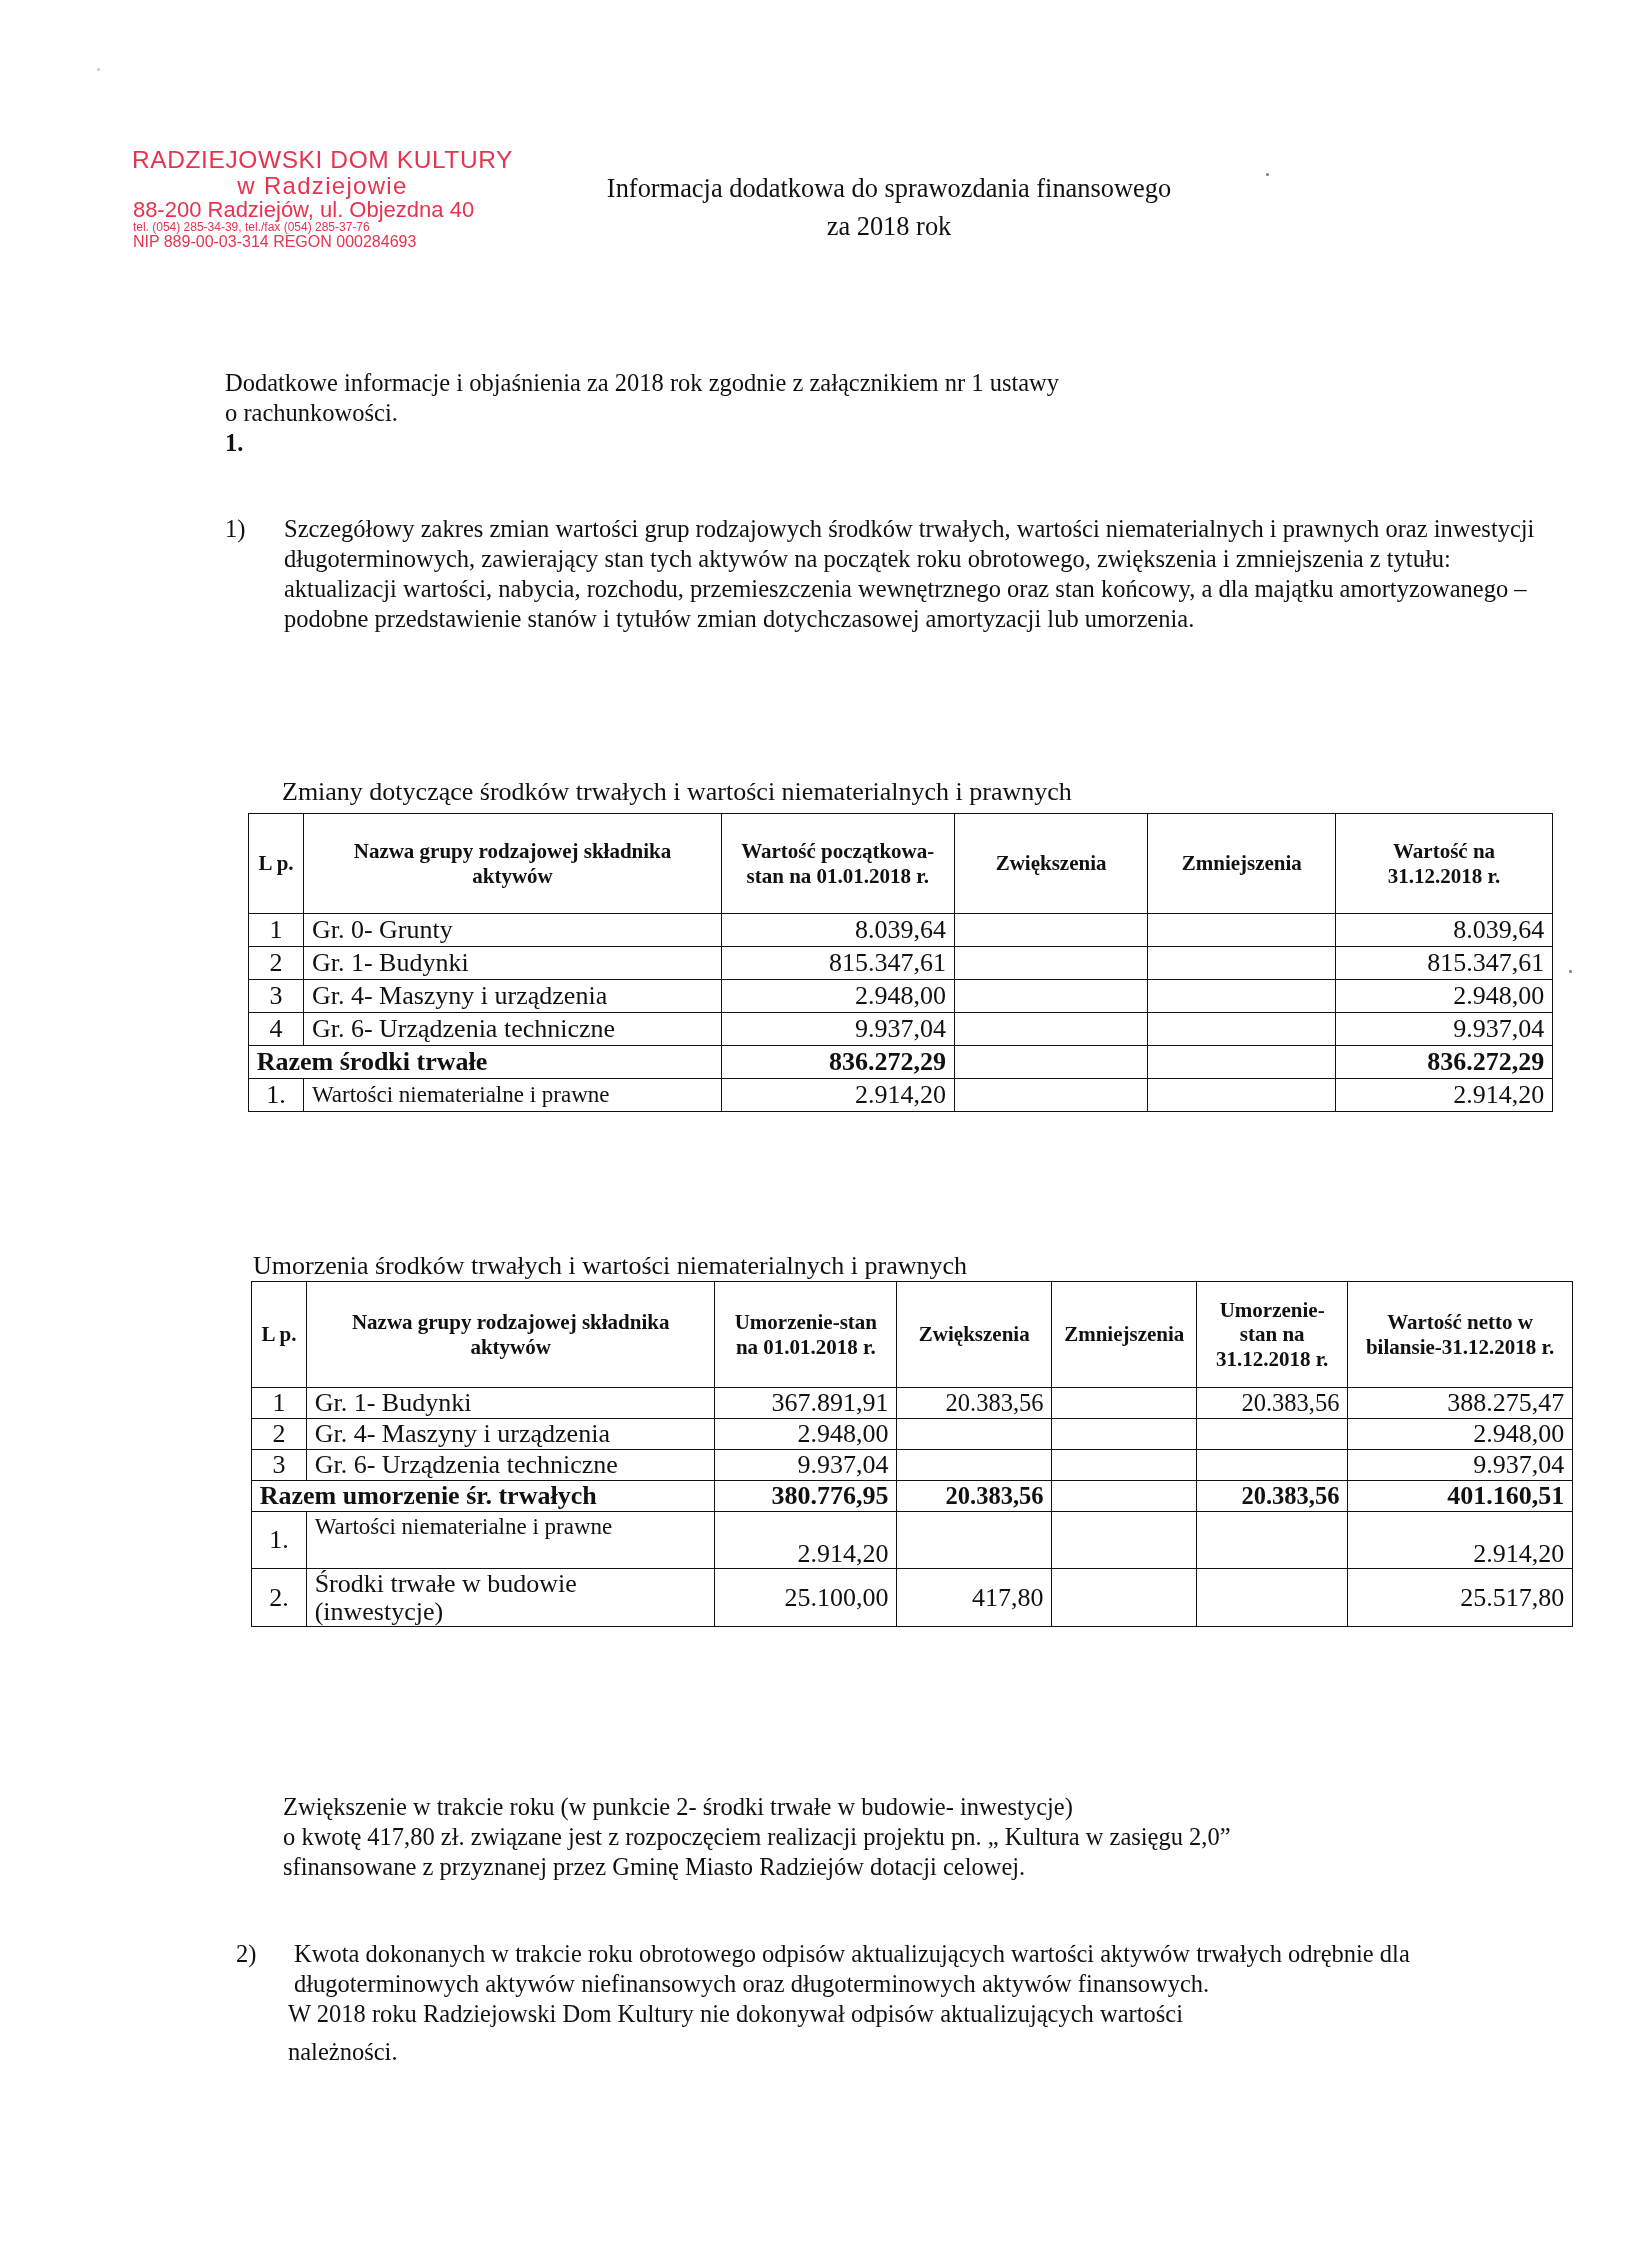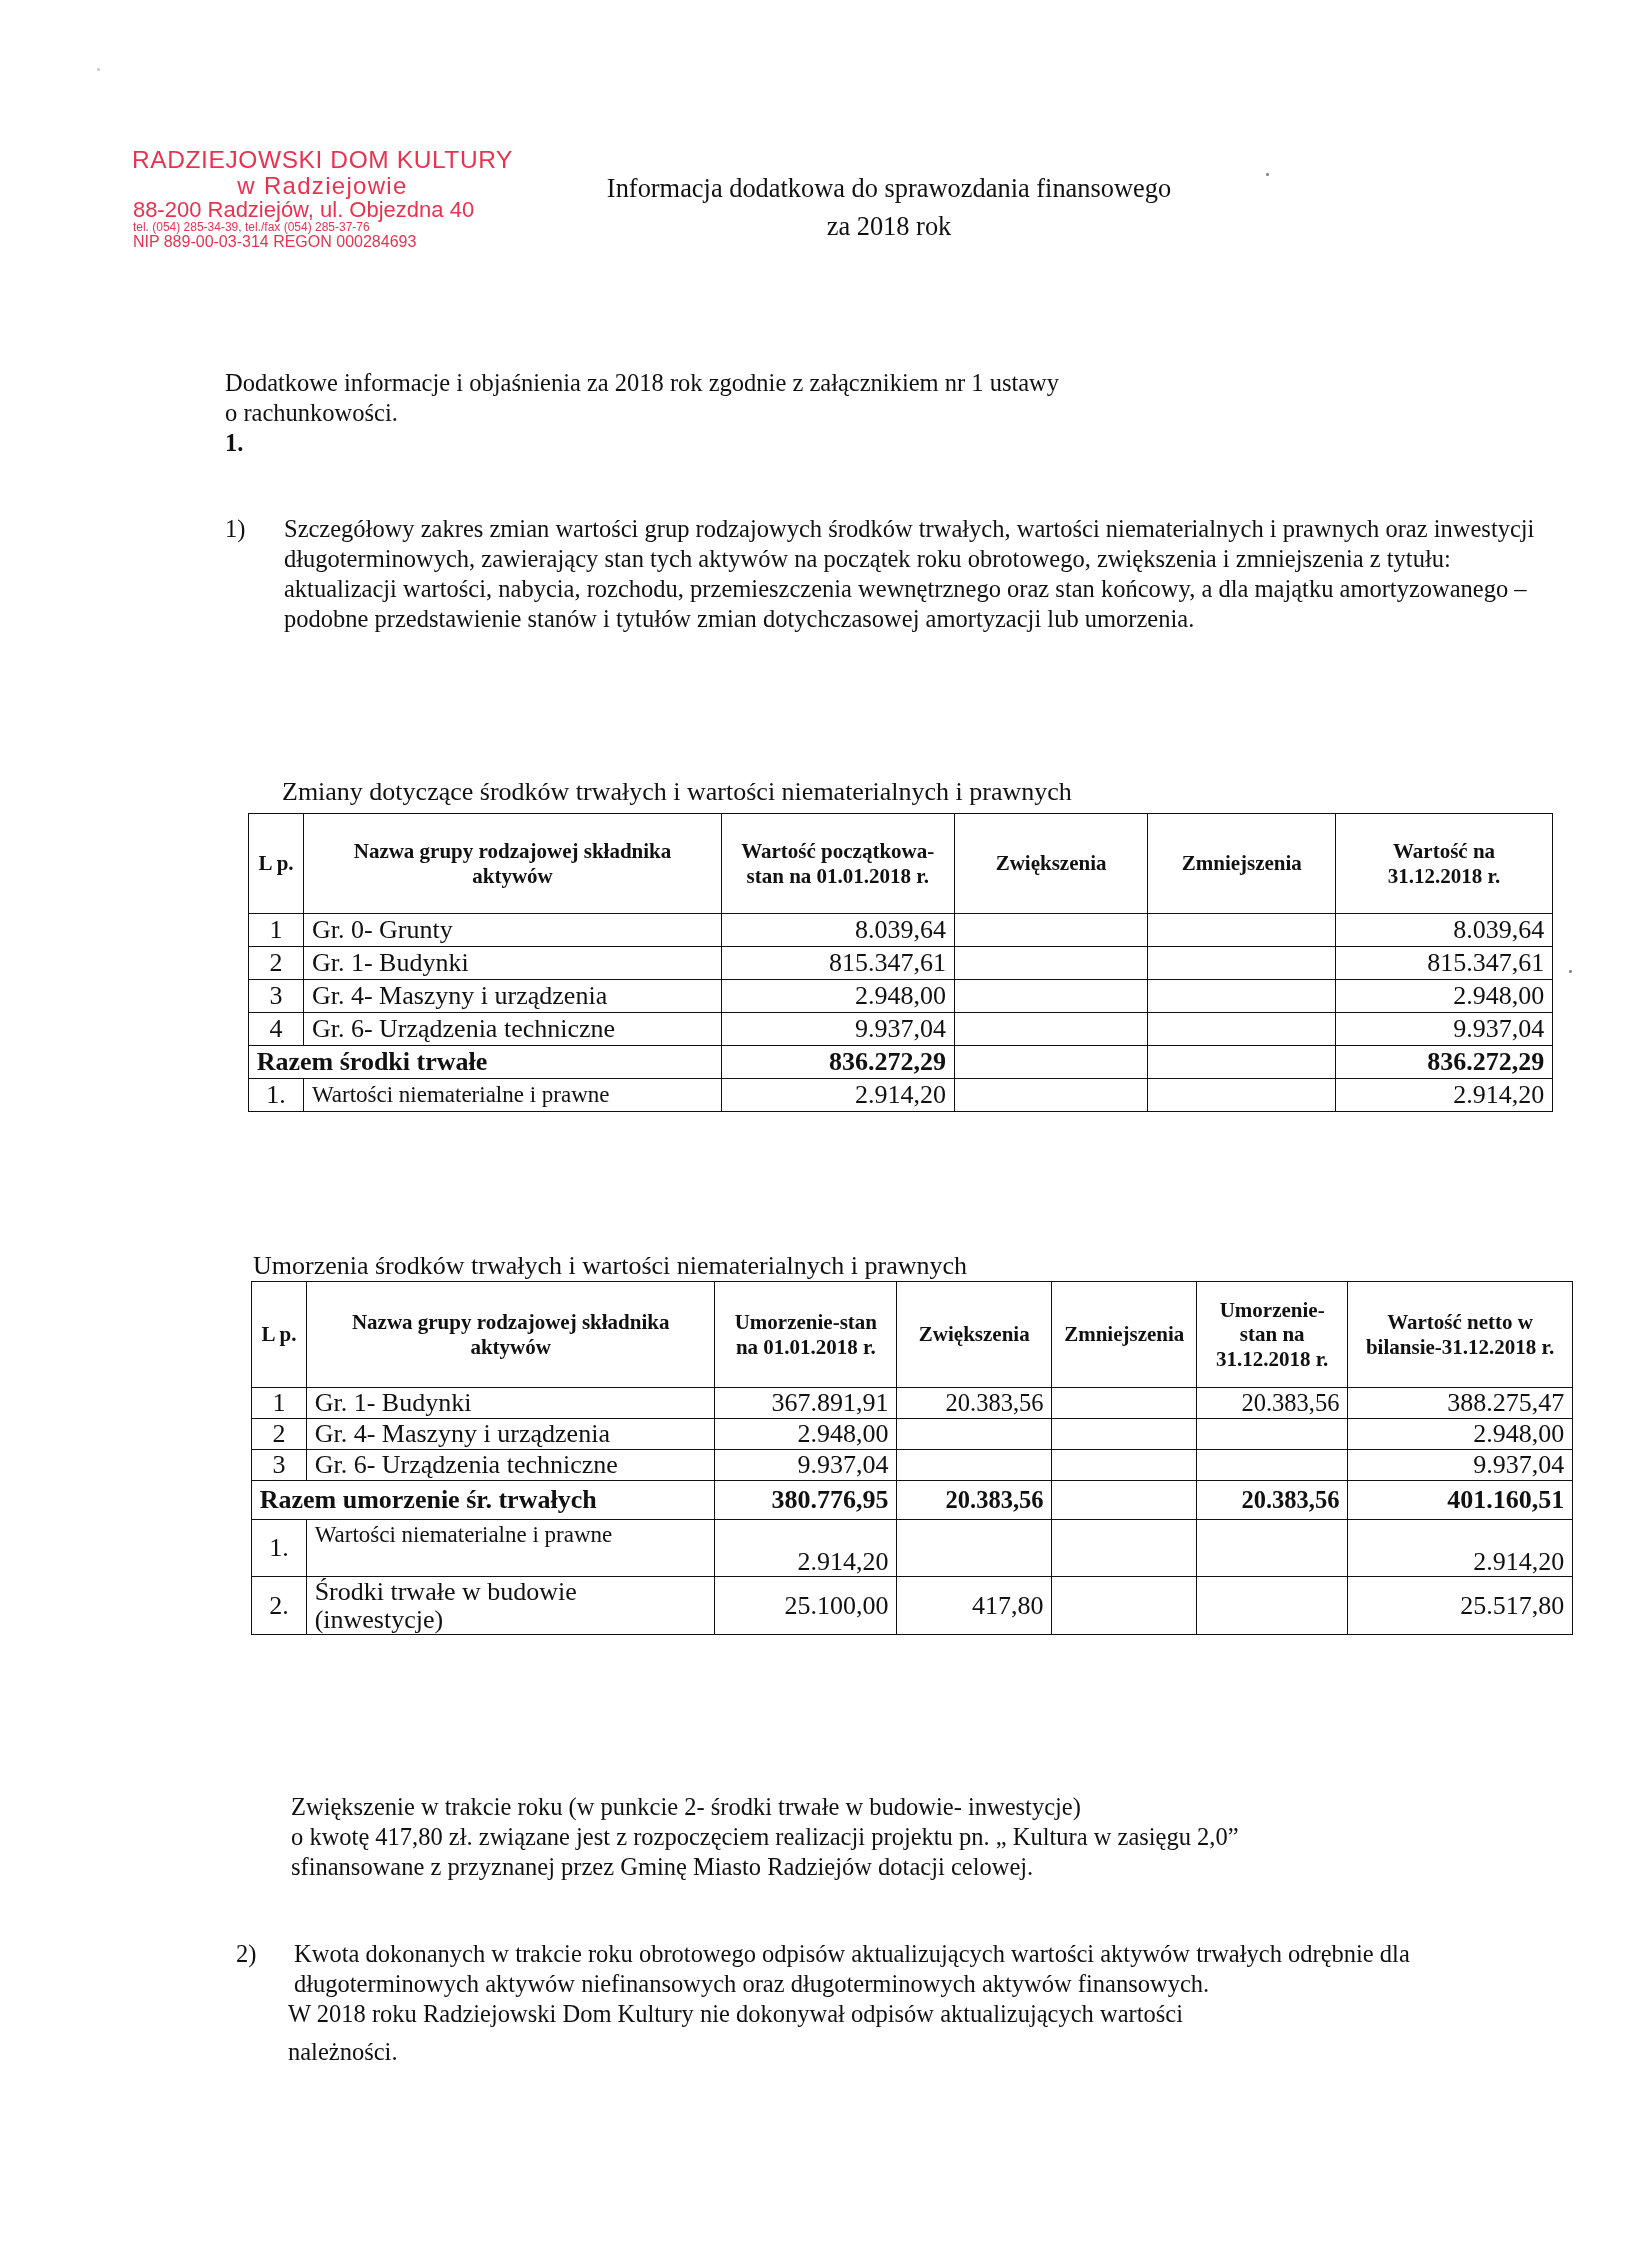--- a/index.html
+++ b/index.html
@@ -29,21 +29,21 @@
   
   table.fin { position: absolute; border-collapse: collapse; font-family: "Liberation Serif", "DejaVu Serif", serif; }
   table.fin td, table.fin th { border: 1.9px solid #111; padding: 0 7.7px; vertical-align: middle; }
   table.fin th { font-weight: bold; text-align: center; font-size: 21px; line-height: 24.5px; }
   table.fin td { font-size: 26px; line-height: 28px; }
   table.fin td.num { text-align: right; }
   table.fin td.lp { text-align: center; padding: 0 2.6px; }
   table.fin tr.total td { font-weight: bold; }
   table.fin td.small { font-size: 23px; }
   .t2 td.num2 { font-size: 24.5px; }
-  .bottom1 { left: 283px; top: 1792px; width: 1288px; font-size: 24.5px; line-height: 30px; margin-left: 8px; }
+  .bottom1 { left: 283px; top: 1792px; width: 1288px; font-size: 24.5px; line-height: 30px; }
   .sec2 { left: 236px; top: 1939px; width: 1288px; font-size: 24.5px; line-height: 30px; }
   .dot { position: absolute; width: 2.6px; height: 2.6px; background: #888; border-radius: 50%; }
 </style>
 </head>
 <body>
 
 <div class="abs stamp">
   <div class="l1">RADZIEJOWSKI DOM KULTURY</div>
   <div class="l2">w Radziejowie</div>
   <div class="l3">88-200 Radziejów, ul. Objezdna 40</div>
@@ -179,21 +179,21 @@
   </tr>
   <tr style="height:31px">
     <td class="lp">3</td>
     <td>Gr. 6- Urządzenia techniczne</td>
     <td class="num">9.937,04</td>
     <td class="num"></td>
     <td class="num"></td>
     <td class="num"></td>
     <td class="num">9.937,04</td>
   </tr>
-  <tr class="total" style="height:39px">
+  <tr class="total" style="height:31px">
     <td colspan="2">Razem umorzenie śr. trwałych</td>
     <td class="num">380.776,95</td>
     <td class="num num2">20.383,56</td>
     <td class="num"></td>
     <td class="num num2">20.383,56</td>
     <td class="num">401.160,51</td>
   </tr>
   <tr style="height:57px">
     <td class="lp">1.</td>
     <td class="small" style="vertical-align:top; padding-top:1.3px;">Wartości niematerialne i prawne</td>

